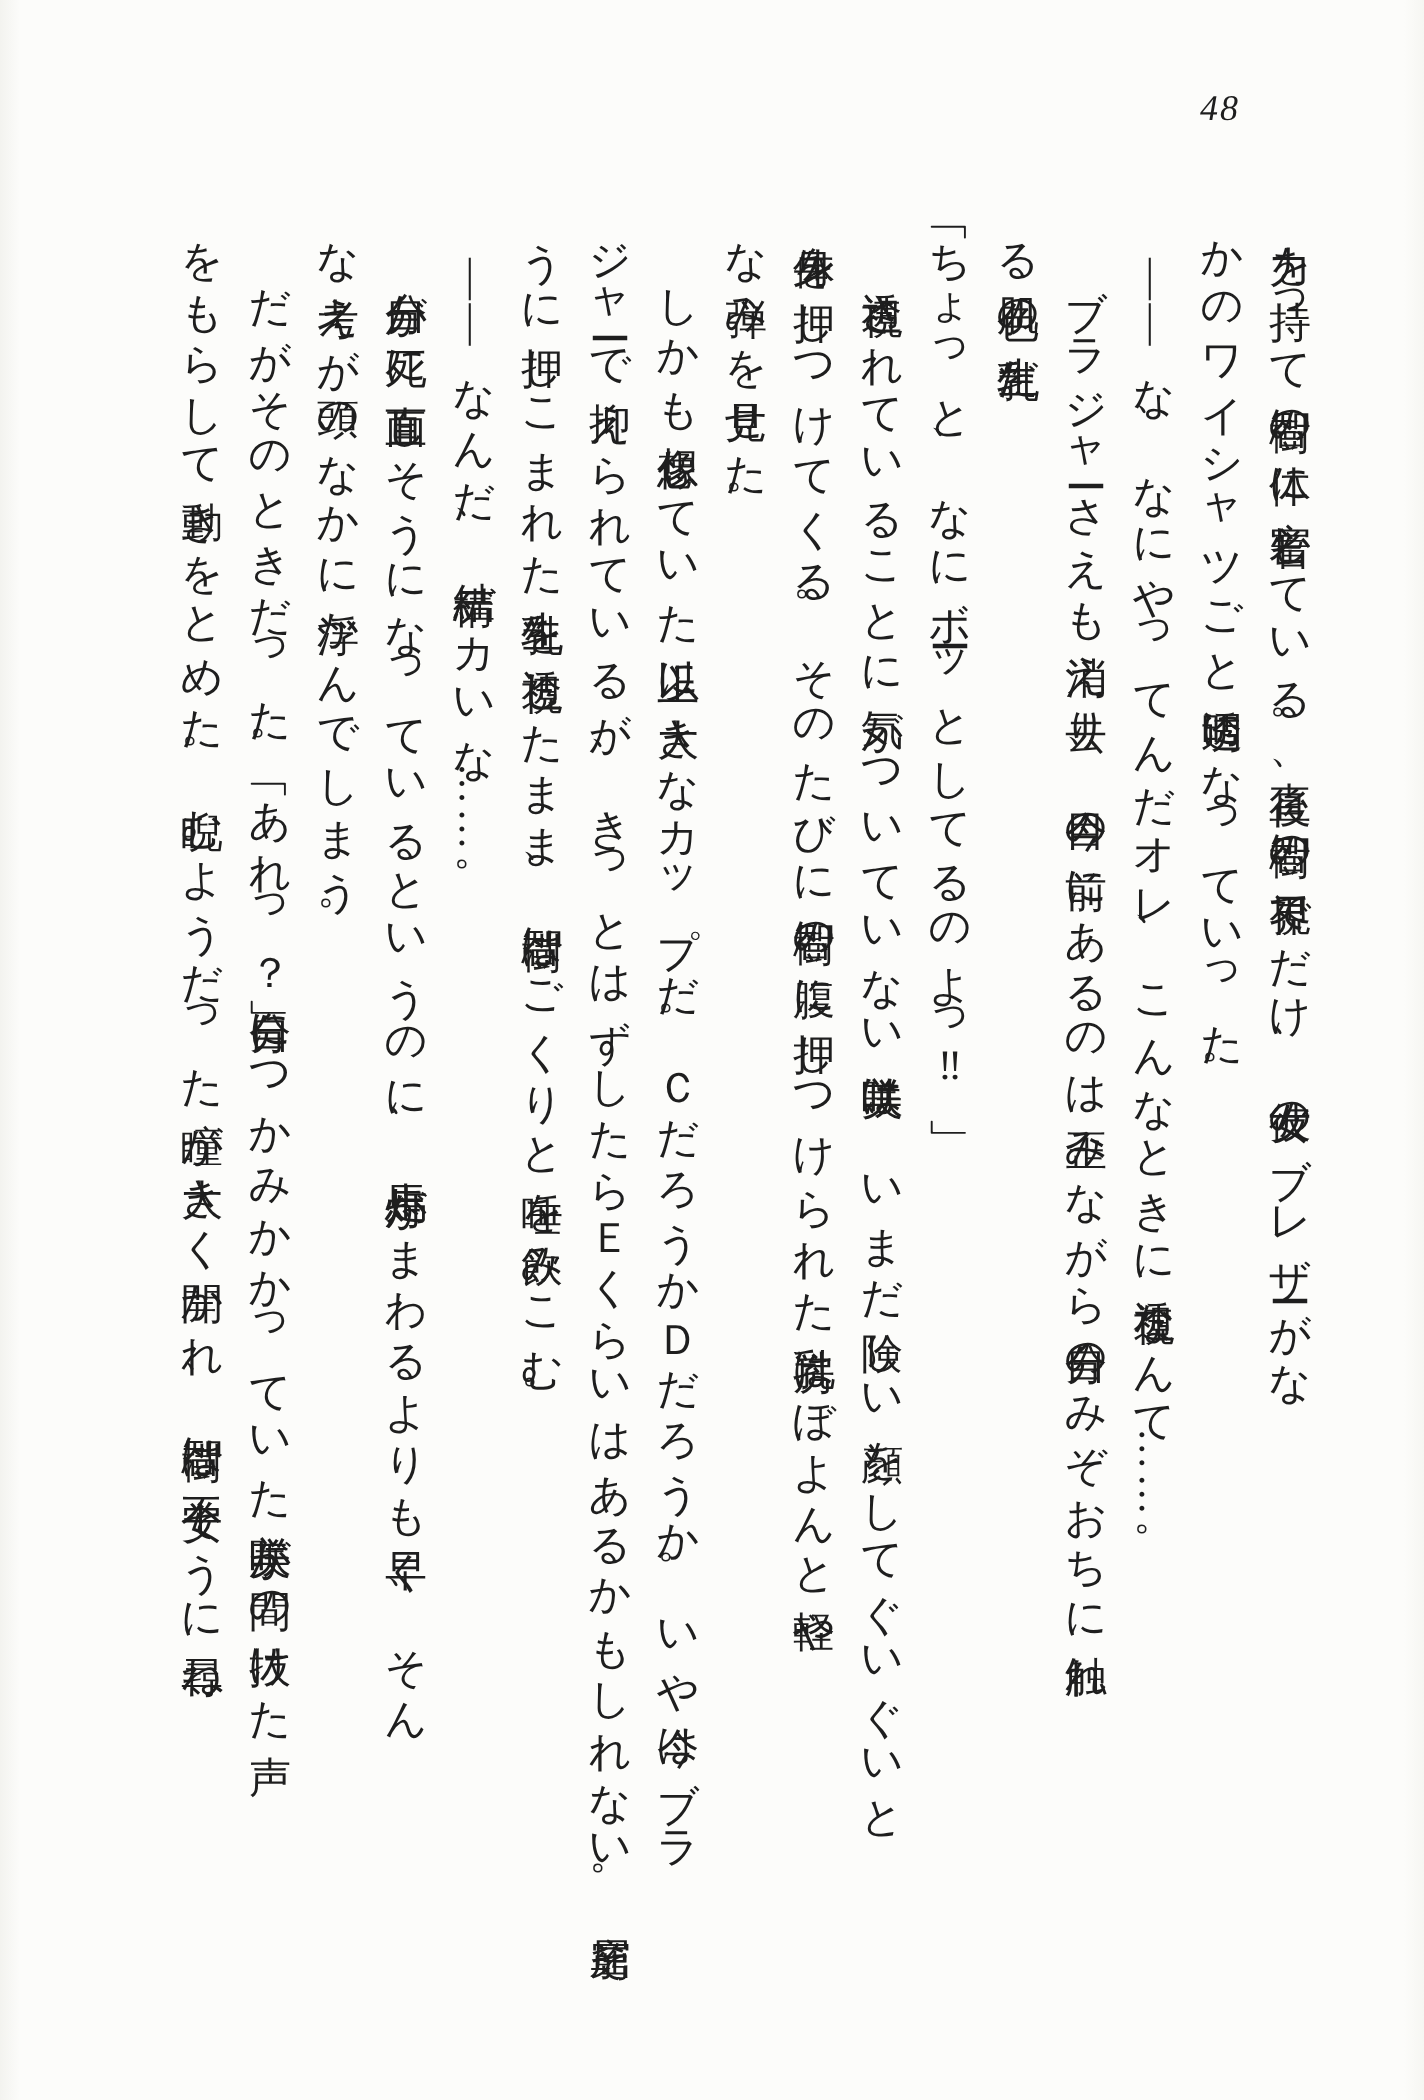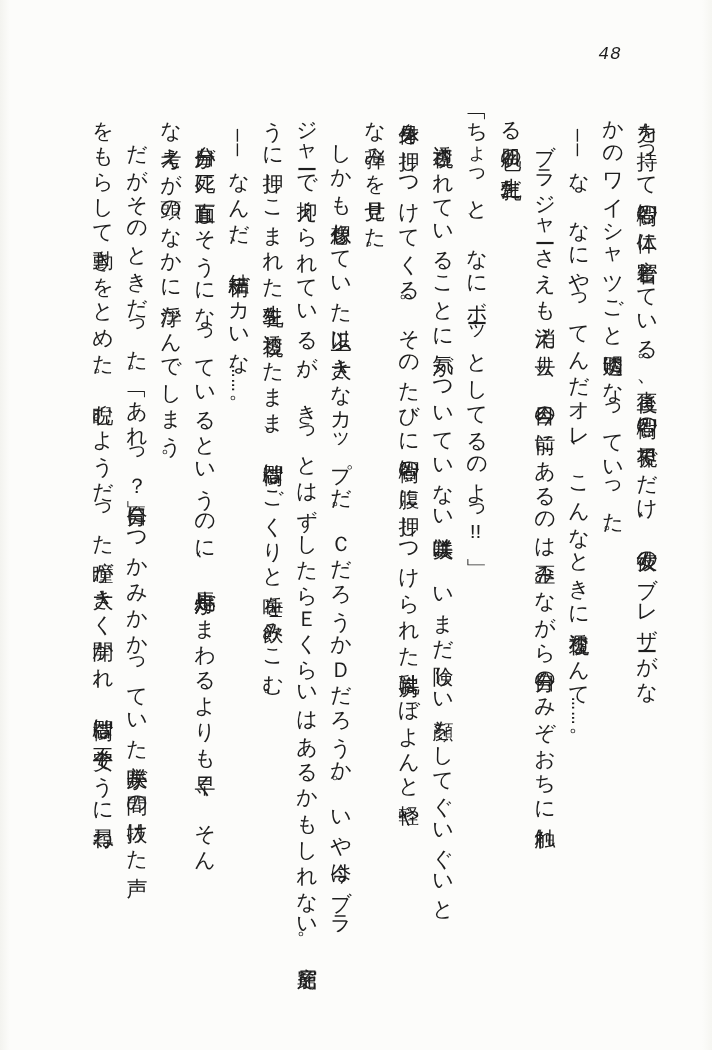--- a/index.html
+++ b/index.html
@@ -6,21 +6,21 @@
     margin: 0;
     padding: 0;
     width: 712px;
     height: 1050px;
     overflow: hidden;
   }
   .book-page {
     position: relative;
     width: 712px;
     height: 1050px;
-    font-family: Liberation Mono, monospace;
+    font-family: Liberation Serif, serif;
     
     background: linear-gradient(90deg, #f3f3ef 0px, #fcfcfa 10px, #fcfcfa 702px, #f6f6f2 712px);
   }
   .page-number {
     position: absolute;
     top: 44px;
     left: 588px;
     width: 44px;
     text-align: center;
     font-size: 18px;

